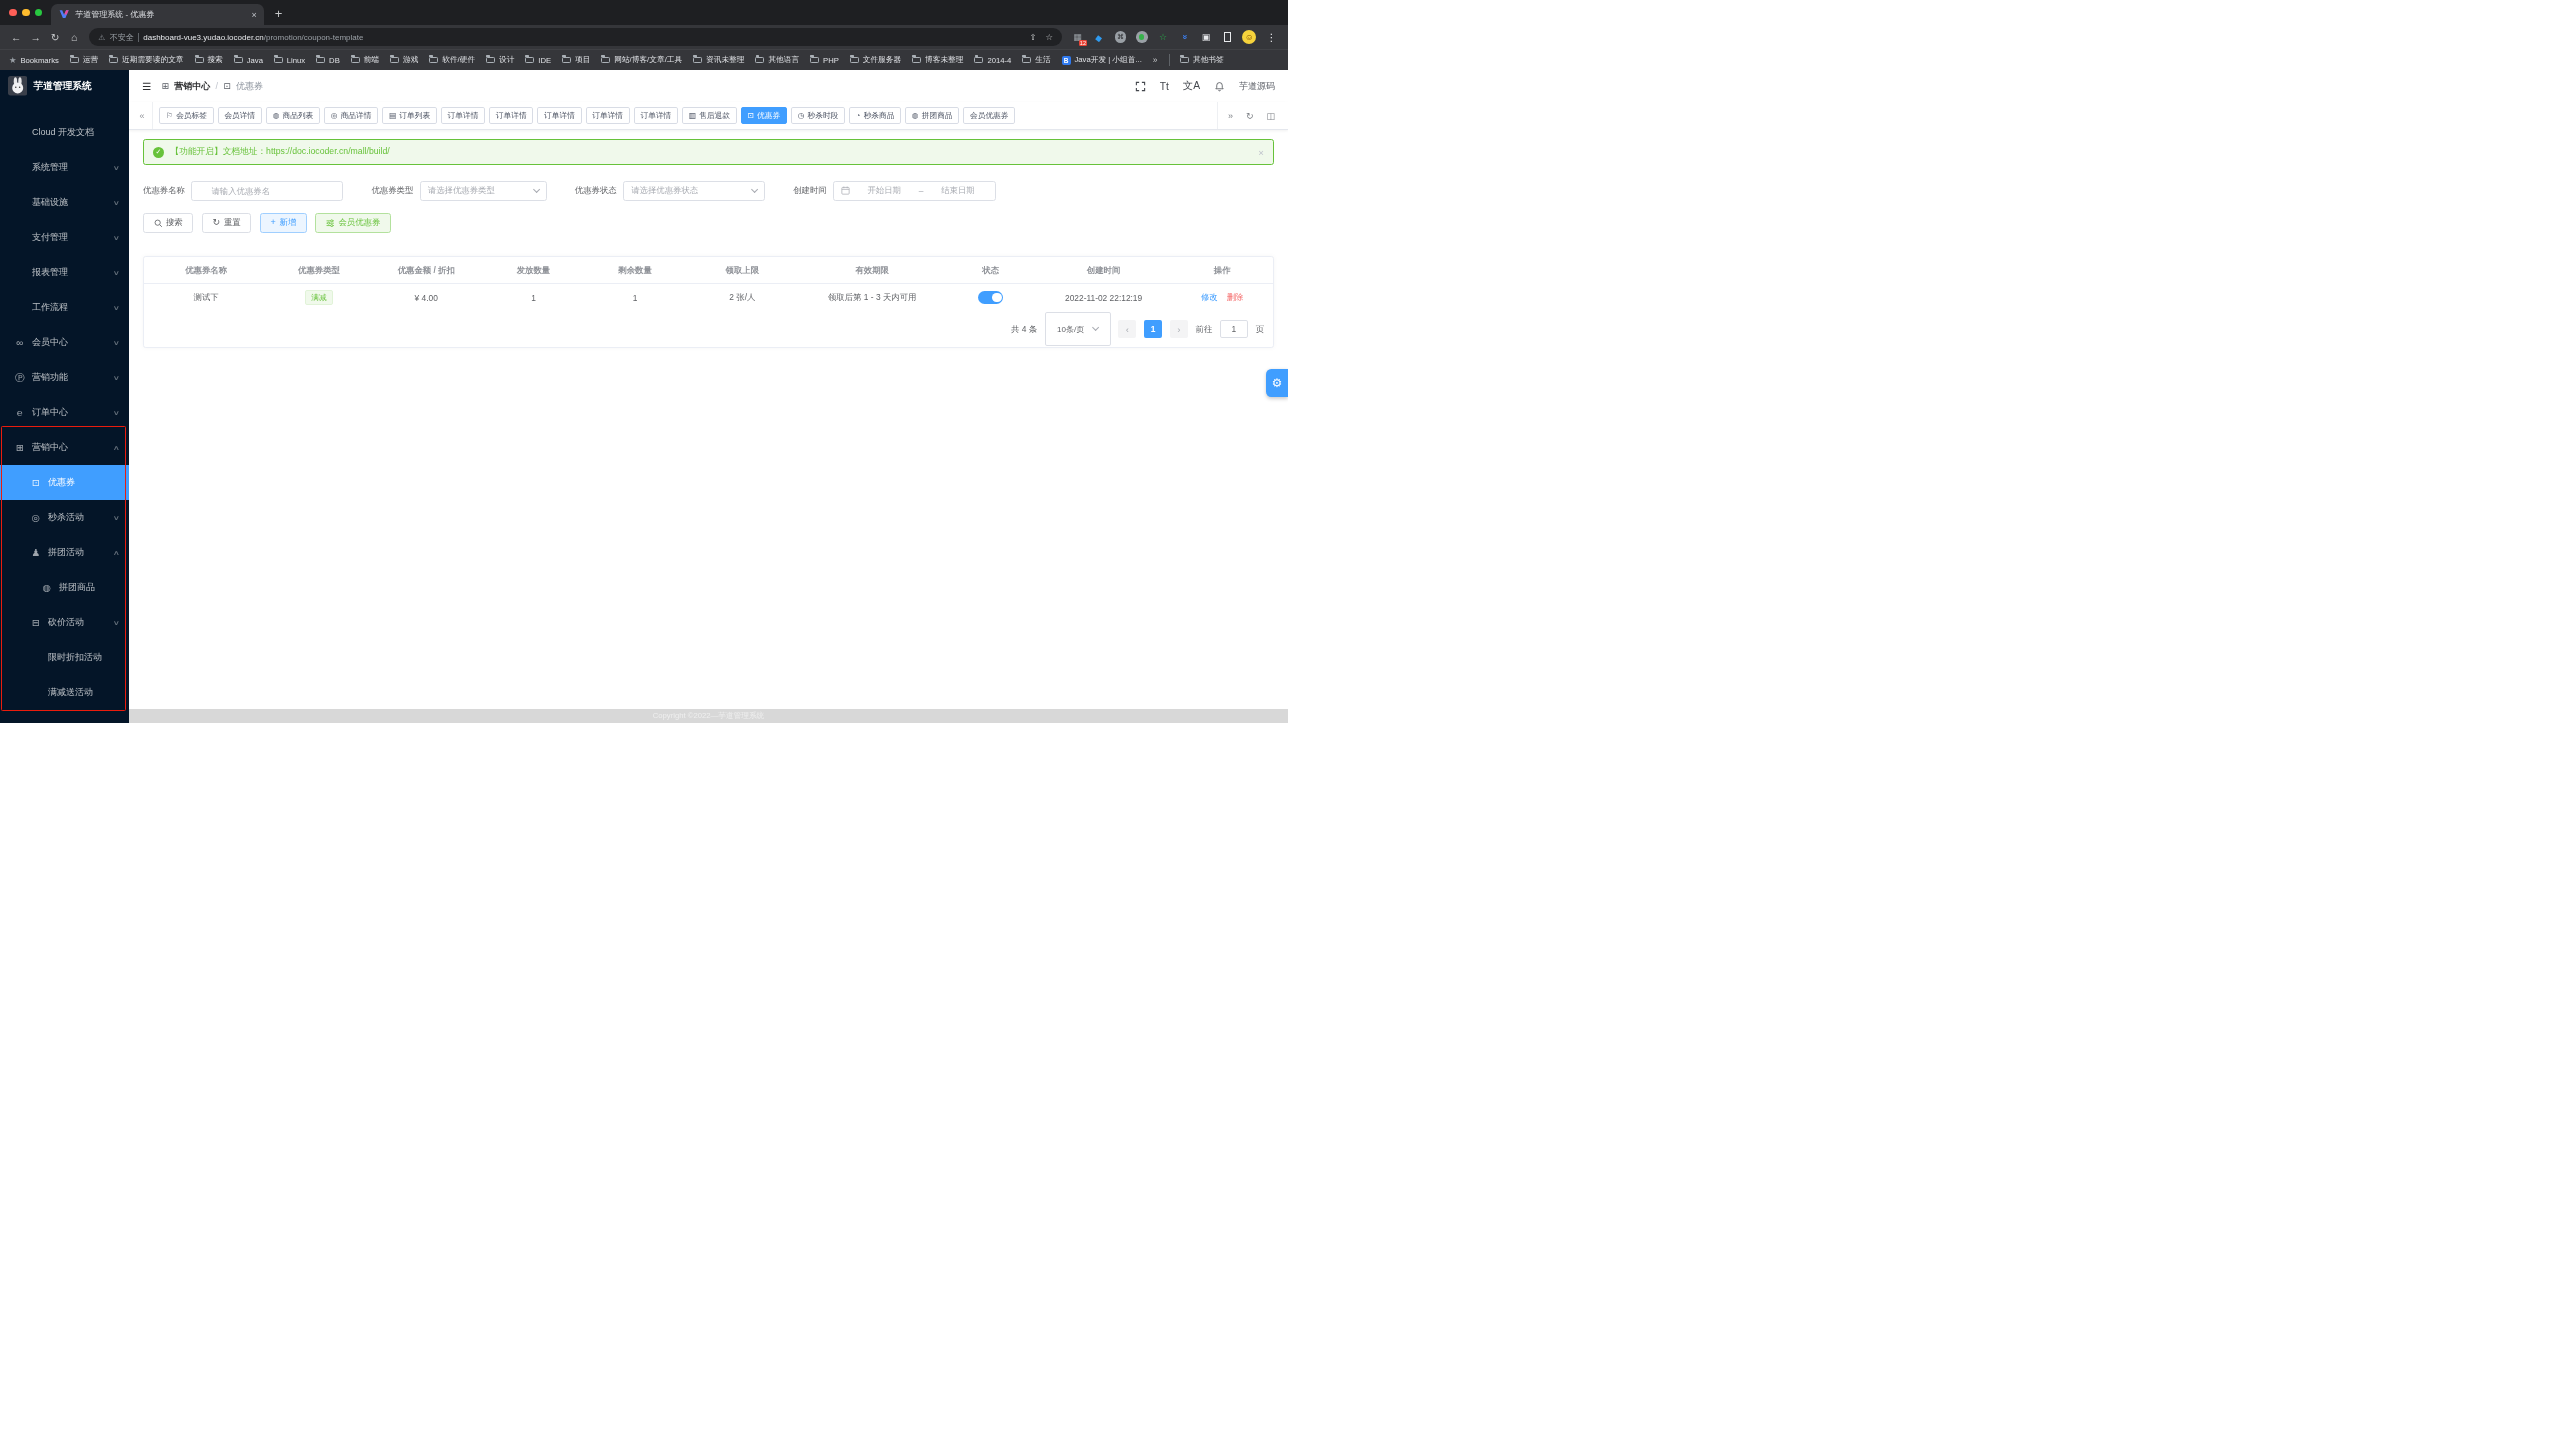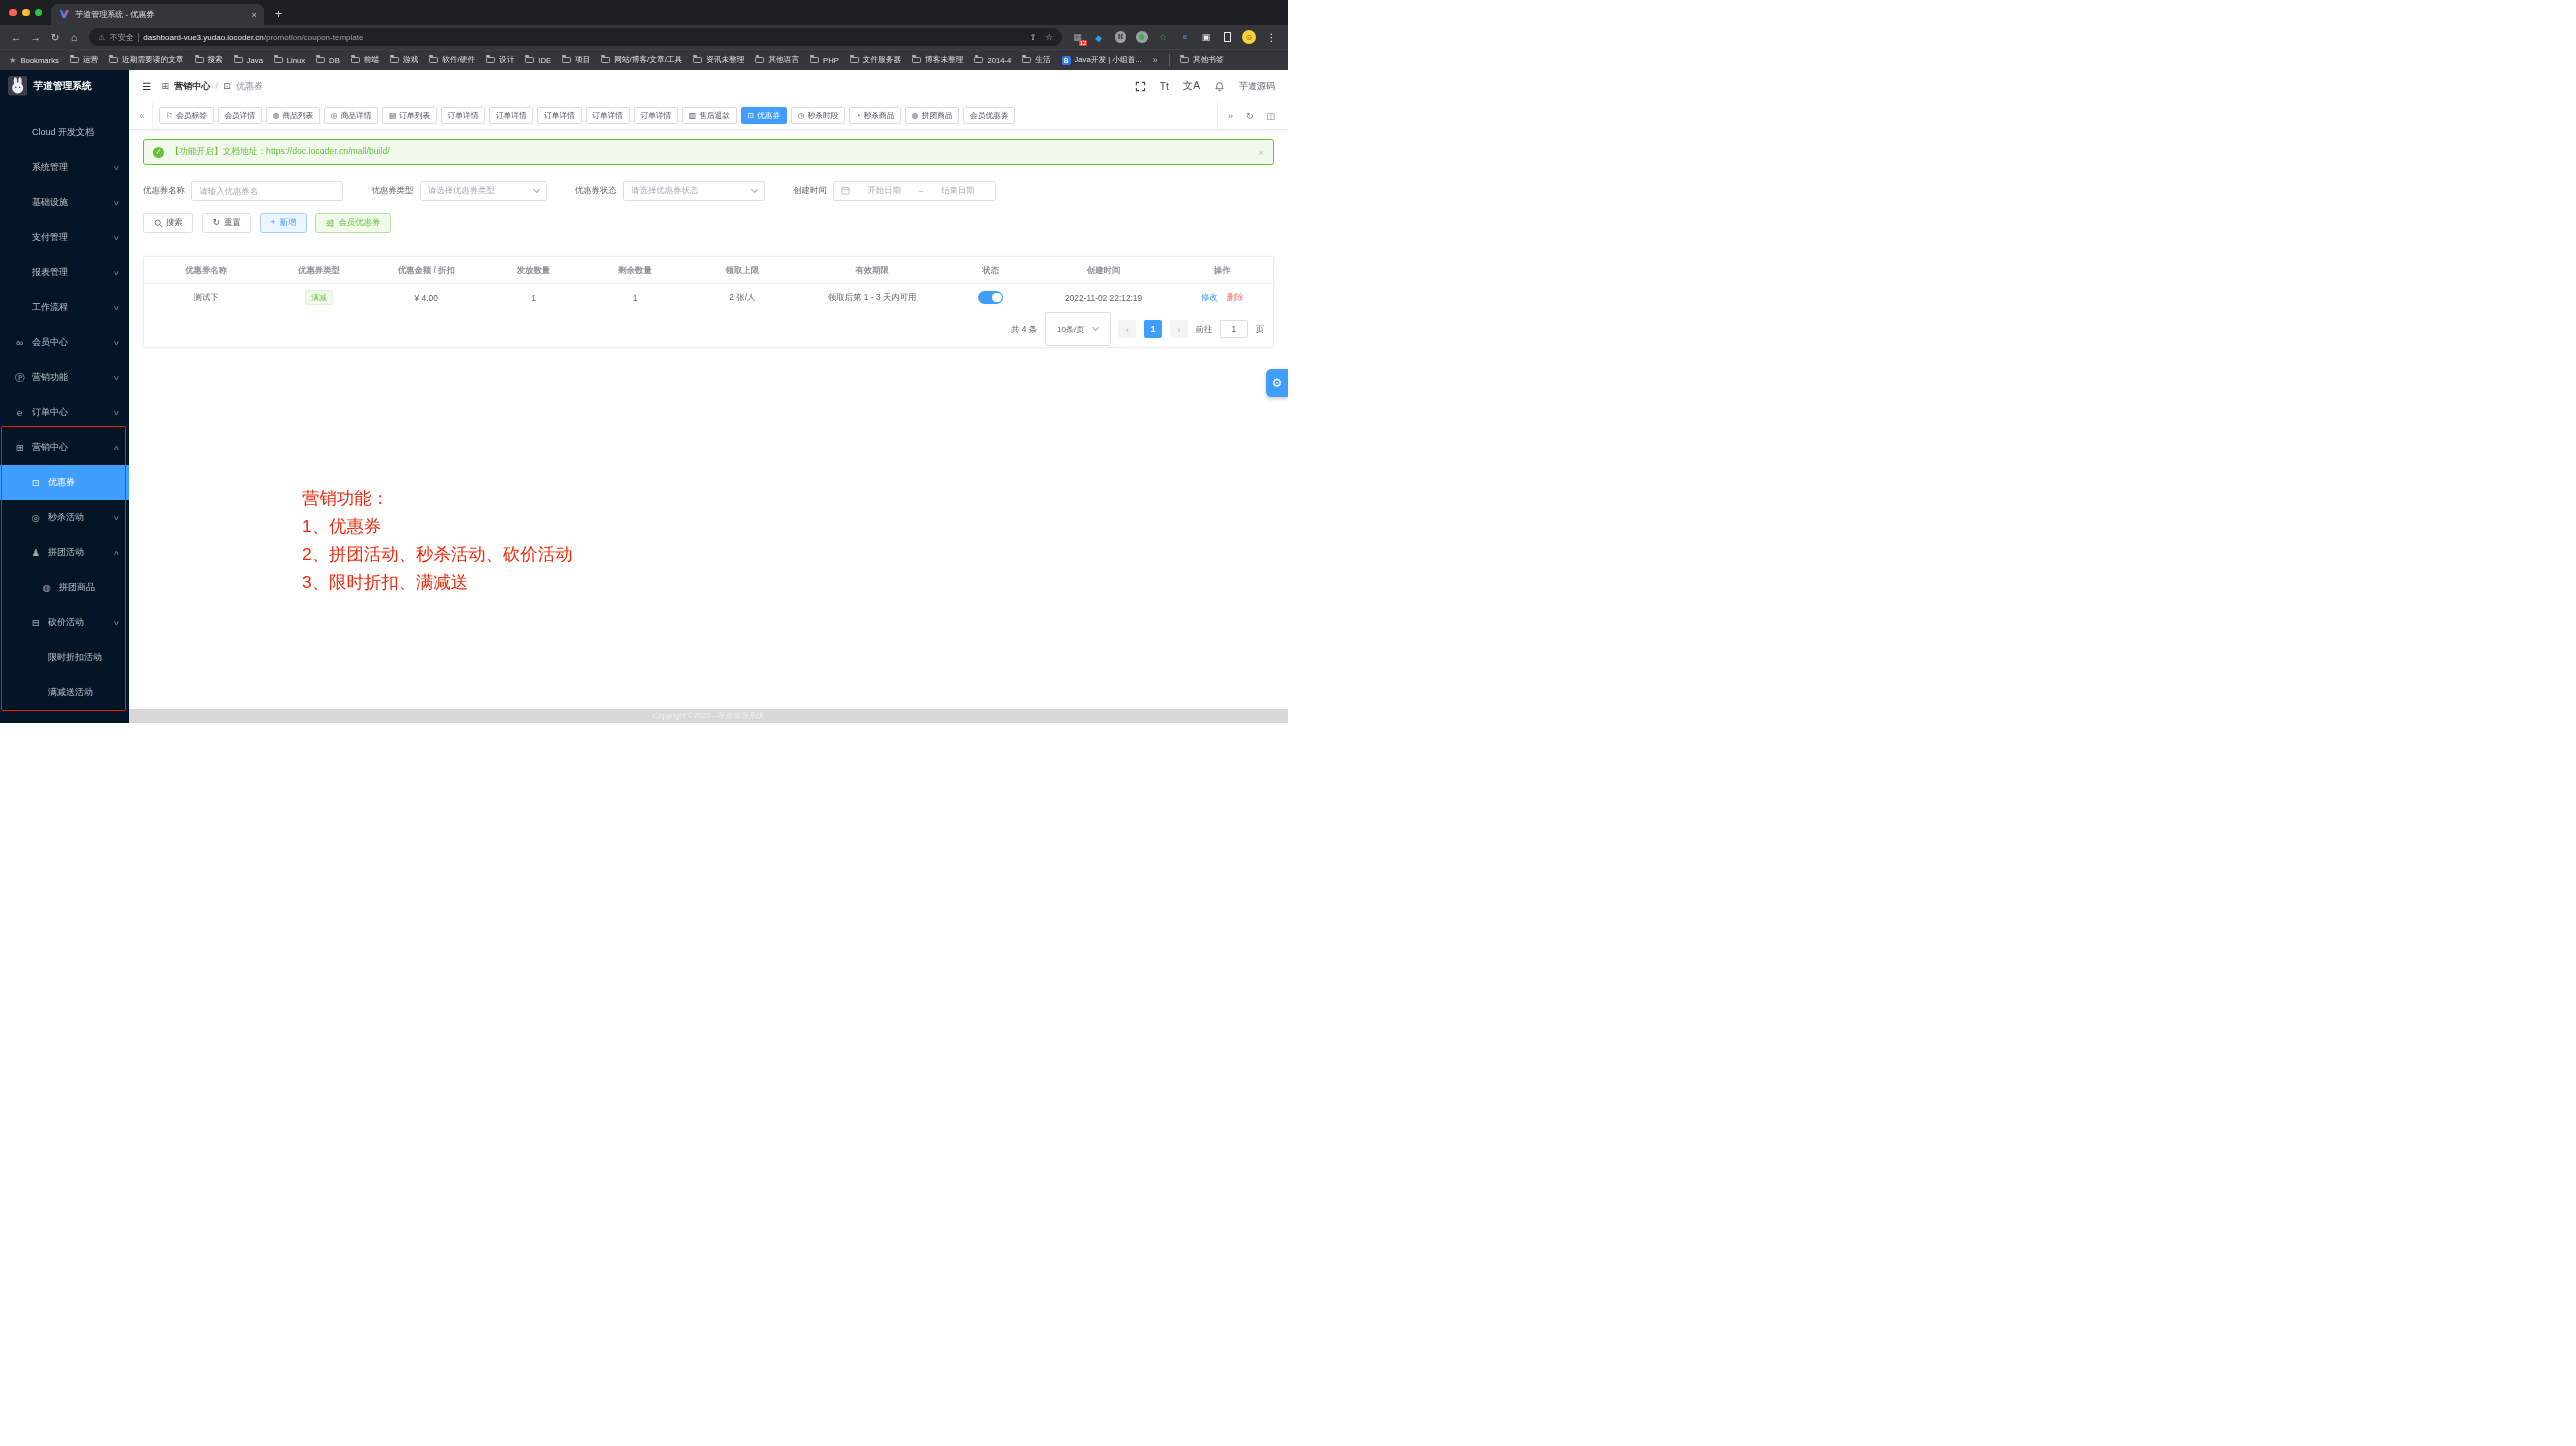--- a/index.html
+++ b/index.html
@@ -79,21 +79,21 @@
 
 .content{flex:1;padding:0 14px;position:relative;min-height:0}
 .alert{margin-top:9px;height:26px;background:#f0f9eb;border:0.6px solid #67c23a;border-radius:2.6px;display:flex;align-items:center;padding:0 9px;color:#67c23a;font-size:8.7px;gap:6.5px}
 .ok-ic{width:11px;height:11px;border-radius:50%;background:#67c23a;color:#fff;font-size:7px;display:flex;align-items:center;justify-content:center;flex:none}
 .alert a{color:#67c23a;text-decoration:none}
 .alert-close{margin-left:auto;color:#c0c4cc;font-size:9.7px;cursor:pointer}
 
 .filters{margin-top:15.5px;display:flex;align-items:center;font-size:8.4px;color:#606266}
 .fgroup{display:flex;align-items:center;margin-right:28px}
 .flabel{margin-right:6.5px;flex:none}
-.tinput{width:152px;height:20.6px;border:0.6px solid #dcdfe6;border-radius:2.6px;padding:0 7px;font-size:8.4px;color:#606266;outline:none;font-family:inherit}
+.tinput{width:152px;height:20.6px;border:0.6px solid #dcdfe6;border-radius:2.6px;padding:0 19px;font-size:8.4px;color:#606266;outline:none;font-family:inherit}
 .tinput::placeholder{color:#a8abb2}
 .tselect{height:20.6px;border:0.6px solid #dcdfe6;border-radius:2.6px;display:flex;align-items:center;padding:0 7px;color:#a8abb2;cursor:pointer}
 .tselect .ph{flex:1}
 .caret{width:5.2px;height:5.2px;border-right:0.9px solid #a8abb2;border-bottom:0.9px solid #a8abb2;transform:rotate(45deg);margin-top:-2.6px}
 .w243{width:127px}.w220{width:142px}
 .drange{width:163px;height:20.6px;border:0.6px solid #dcdfe6;border-radius:2.6px;display:flex;align-items:center;padding:0 6.5px;color:#a8abb2;gap:3.9px}
 .drange .dph{flex:1;text-align:center}
 .btnrow{margin-top:11.6px;display:flex;align-items:center;gap:8.4px}
 .btn{height:20.6px;border-radius:2.6px;border:0.6px solid #dcdfe6;background:#fff;color:#606266;font-size:8.4px;display:flex;align-items:center;gap:3.9px;padding:0 9.7px;cursor:pointer;font-family:inherit}
 .btn .bic{font-size:9px;line-height:1}
@@ -691,26 +691,20 @@
               </span>
             <span class="pbtn i-prev"></span>
             <span class="pcur">1</span>
             <span class="pbtn i-next"></span>
             <span>前往</span>
             <input class="goto-input" value="1" style="">
             <span>页</span>
           </div>
         </div>
 
-        <div class="note">
-          <div>营销功能：</div>
-          <div>1、优惠券</div>
-          <div>2、拼团活动、秒杀活动、砍价活动</div>
-          <div>3、限时折扣、满减送</div>
-        </div>
 
       </div>
 
       <div class="footer">
         <span>Copyright ©2022—芋道管理系统</span>
       </div>
 
       <div class="gearfab">⚙</div>
 
     </main>

